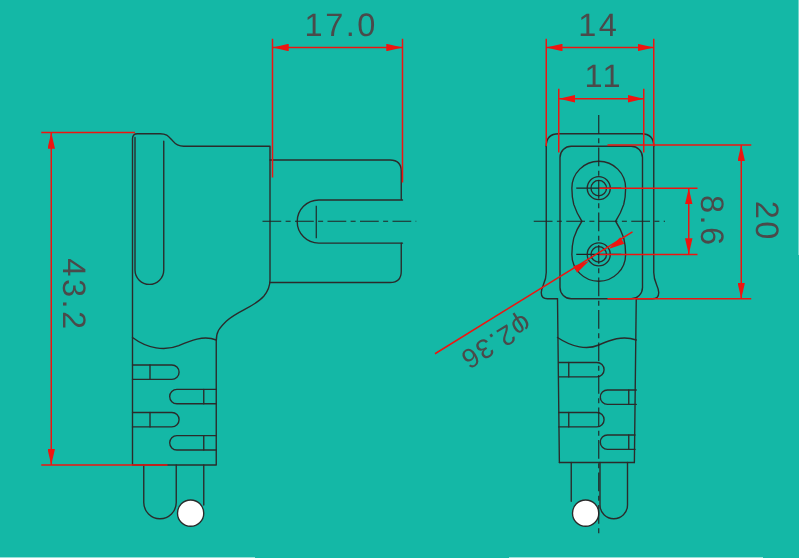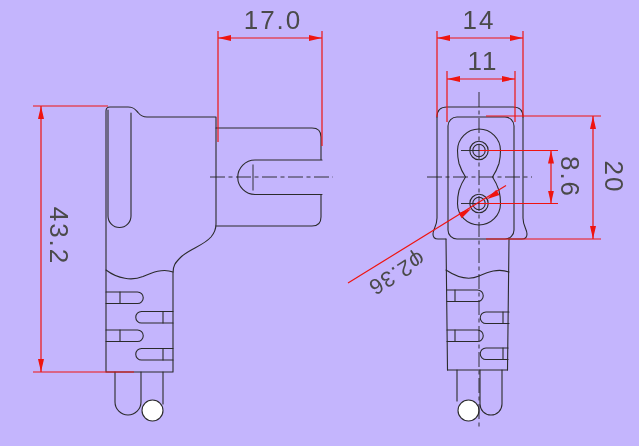--- a/index.html
+++ b/index.html
@@ -1,16 +1,16 @@
 <!DOCTYPE html>
 <html><head>
 <meta charset="utf-8">
 <style>
   html,body{margin:0;padding:0;background:#ffffff;}
-  .stage{position:relative;width:639px;height:446px;background:#c4b5fd;overflow:hidden;
+  .stage{position:relative;width:639px;height:446px;background:#14b8a6;overflow:hidden;
          font-family:"Liberation Sans", sans-serif;}
   svg{display:block;}
   .outline{stroke:#2b2b2b;stroke-width:1.1;fill:none;stroke-linejoin:round;stroke-linecap:round;}
   .outline-fill{stroke:#2b2b2b;stroke-width:1.1;fill:#ffffff;}
   .cline{stroke:#222222;stroke-width:0.9;fill:none;stroke-dasharray:15 3.5 4 3.5;}
   .tick{stroke:#222222;stroke-width:0.9;fill:none;}
   .red{stroke:#ef1410;stroke-width:1.2;fill:none;}
   .dimtext{fill:#4a4a4a;font-size:26px;letter-spacing:2px;}
   .dimtext.small{font-size:22px;letter-spacing:1px;}
   text{text-anchor:middle;dominant-baseline:middle;}

